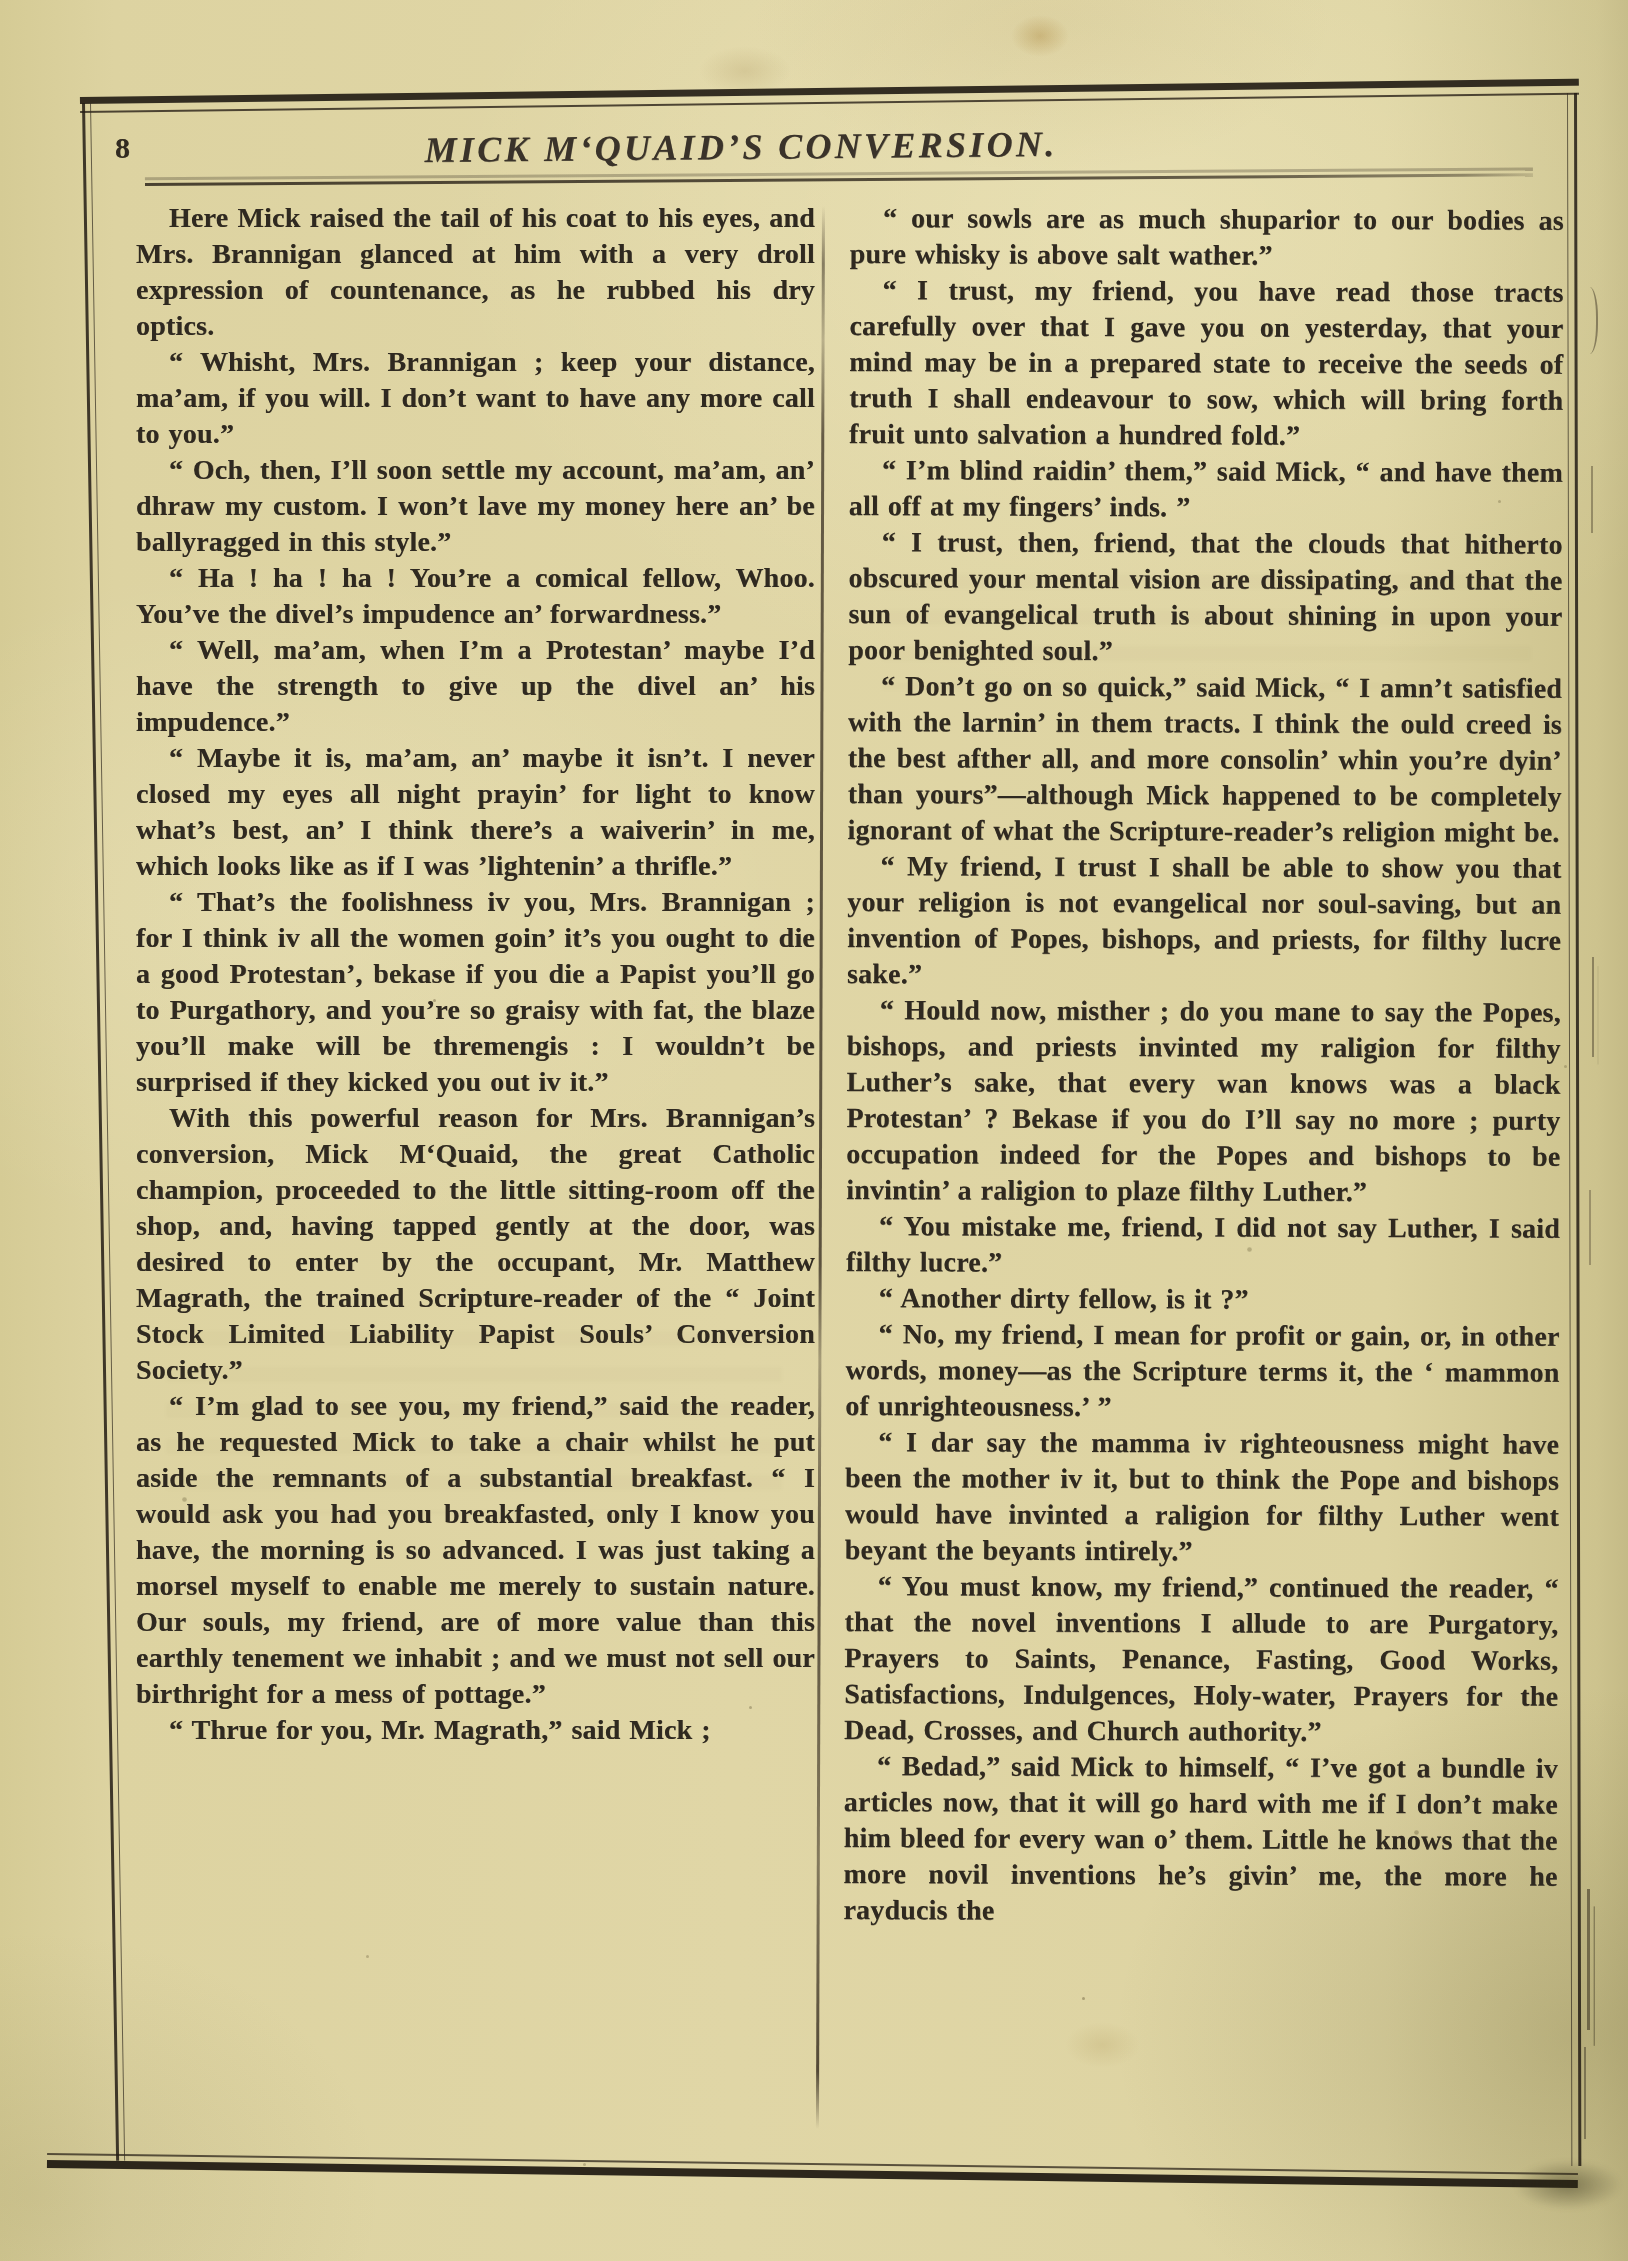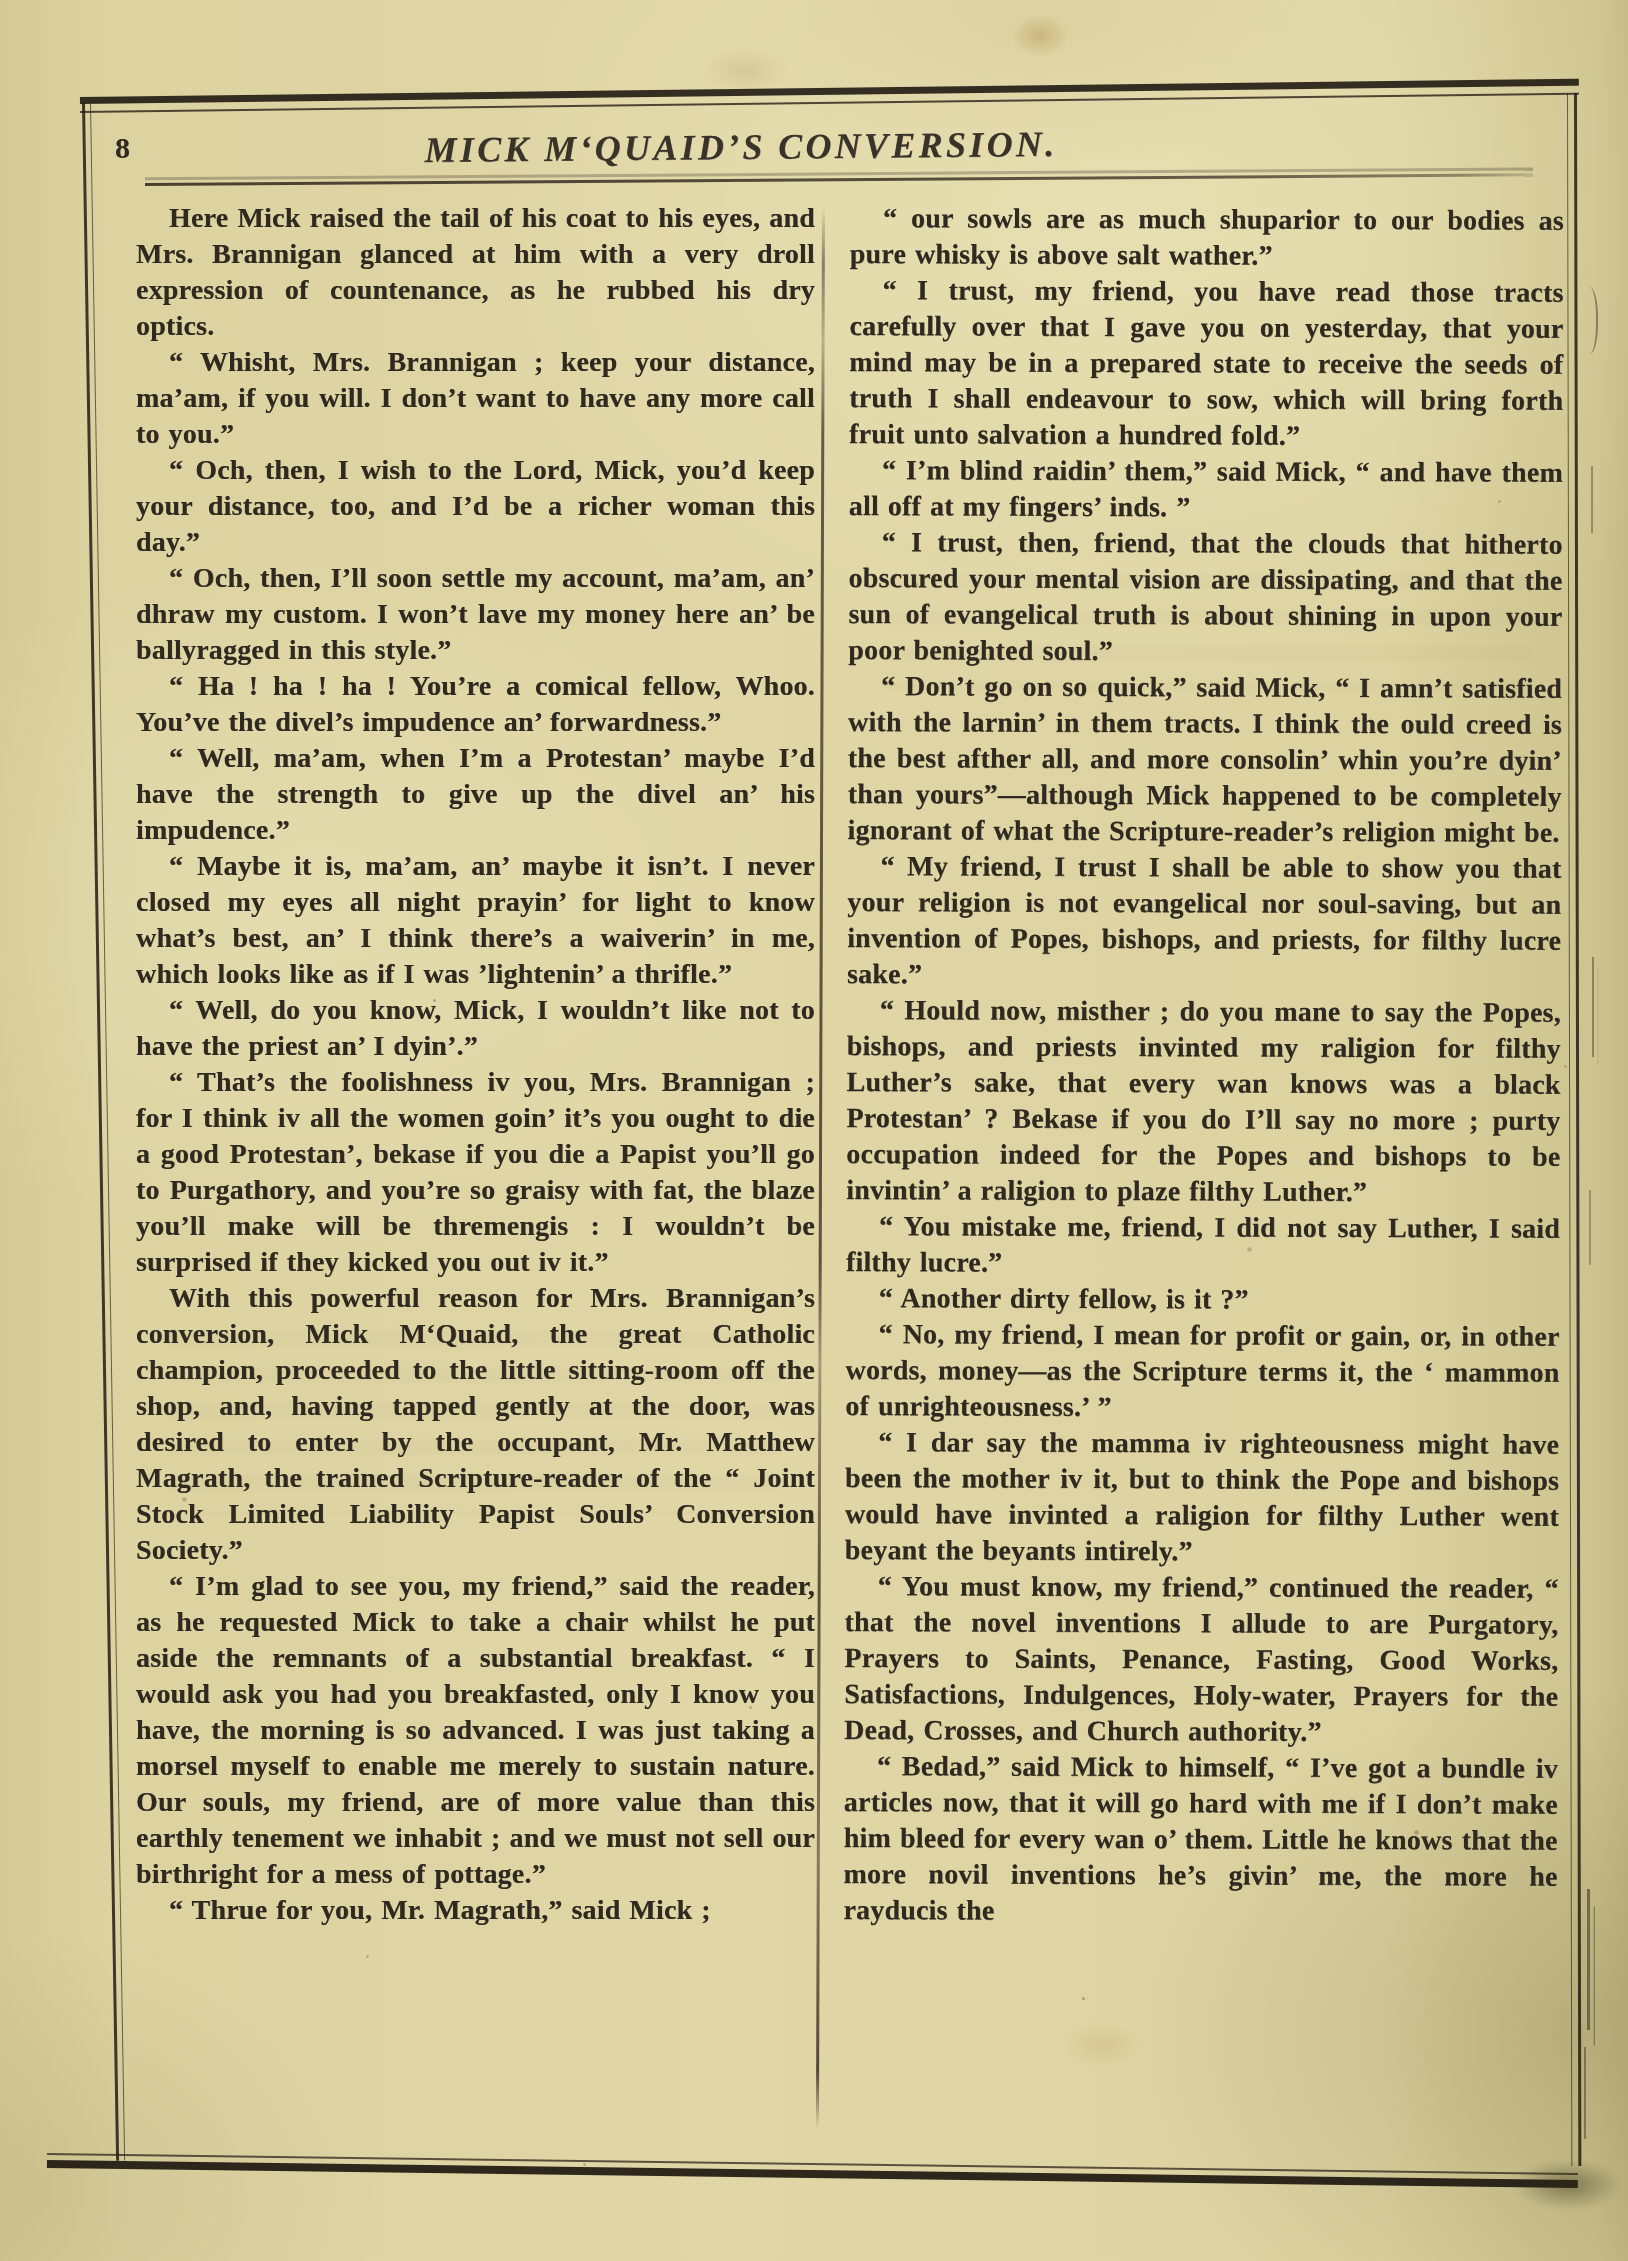--- a/index.html
+++ b/index.html
@@ -150,26 +150,24 @@
   <div class="rule rule-left"></div>
   <div class="rule rule-right"></div>
 
   <div class="page-number">8</div>
   <div class="masthead">MICK M‘QUAID’S CONVERSION.</div>
   <div class="rule header-rule"></div>
 
   <div class="column column-left">
       <p class="para">Here Mick raised the tail of his coat to his eyes, and Mrs. Brannigan glanced at him with a very droll expression of countenance, as he rubbed his dry optics.</p>
       <p class="para">“ Whisht, Mrs. Brannigan ; keep your distance, ma’am, if you will.  I don’t want to have any more call to you.”</p>
-      <p class="para">“ Och, then, I wish to the Lord, Mick, you’d keep your distance, too, and I’d be a richer woman this day.”</p>
       <p class="para">“ Och, then, I’ll soon settle my account, ma’am, an’ dhraw my custom.  I won’t lave my money here an’ be ballyragged in this style.”</p>
       <p class="para">“ Ha ! ha ! ha !  You’re a comical fellow, Whoo. You’ve the divel’s impudence an’ forwardness.”</p>
       <p class="para">“ Well, ma’am, when I’m a Protestan’ maybe I’d have the strength to give up the divel an’ his impudence.”</p>
       <p class="para">“ Maybe it is, ma’am, an’ maybe it isn’t.  I never closed my eyes all night prayin’ for light to know what’s best, an’ I think there’s a waiverin’ in me, which looks like as if I was ’lightenin’ a thrifle.”</p>
-      <p class="para">“ Well, do you know, Mick, I wouldn’t like not to have the priest an’ I dyin’.”</p>
       <p class="para">“ That’s the foolishness iv you, Mrs. Brannigan ; for I think iv all the women goin’ it’s you ought to die a good Protestan’, bekase if you die a Papist you’ll go to Purgathory, and you’re so graisy with fat, the blaze you’ll make will be thremengis : I wouldn’t be surprised if they kicked you out iv it.”</p>
       <p class="para">With this powerful reason for Mrs. Brannigan’s conversion, Mick M‘Quaid, the great Catholic champion, proceeded to the little sitting-room off the shop, and, having tapped gently at the door, was desired to enter by the occupant, Mr. Matthew Magrath, the trained Scripture-reader of the “ Joint Stock Limited Liability Papist Souls’ Conversion Society.”</p>
       <p class="para">“ I’m glad to see you, my friend,” said the reader, as he requested Mick to take a chair whilst he put aside the remnants of a substantial breakfast.  “ I would ask you had you breakfasted, only I know you have, the morning is so advanced.  I was just taking a morsel myself to enable me merely to sustain nature.  Our souls, my friend, are of more value than this earthly tenement we inhabit ; and we must not sell our birthright for a mess of pottage.”</p>
       <p class="para">“ Thrue for you, Mr. Magrath,” said Mick ;</p>
     </div>
   <div class="rule column-divider"></div>
   <div class="column column-right">
       <p class="para">“ our sowls are as much shuparior to our bodies as pure whisky is above salt wather.”</p>
       <p class="para">“ I trust, my friend, you have read those tracts carefully over that I gave you on yesterday, that your mind may be in a prepared state to receive the seeds of truth I shall endeavour to sow, which will bring forth fruit unto salvation a hundred fold.”</p>
       <p class="para">“ I’m blind raidin’ them,” said Mick, “ and have them all off at my fingers’ inds. ”</p>

